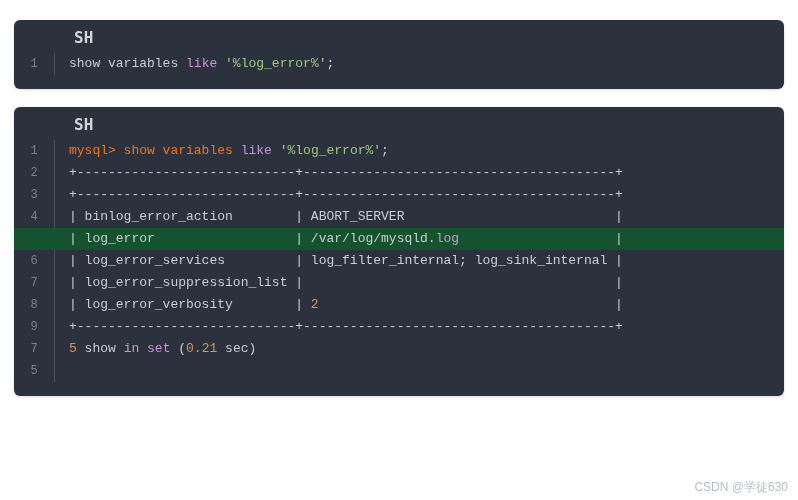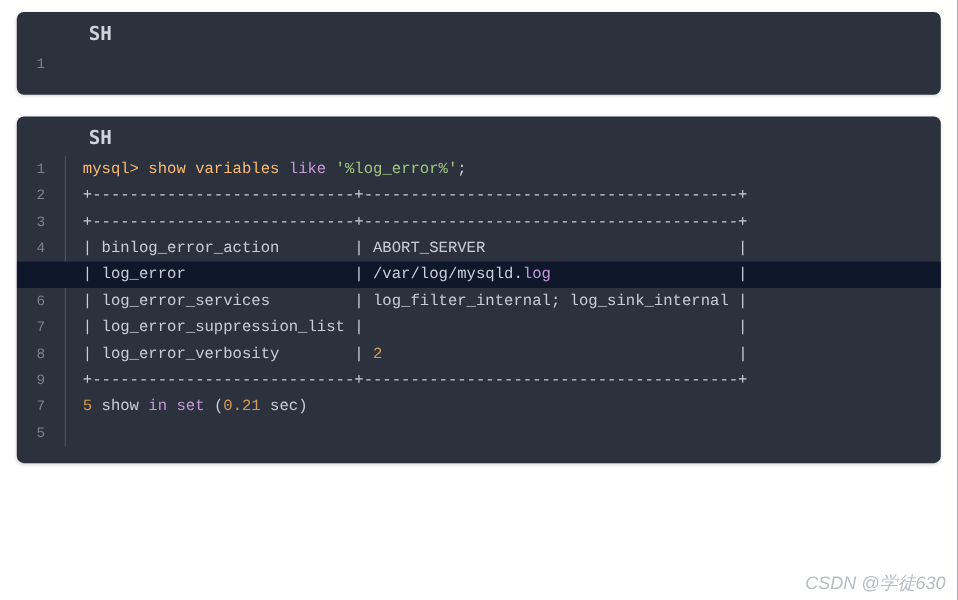--- a/index.html
+++ b/index.html
@@ -10,20 +10,21 @@
     font-size: 13px;
     width: 798px;
   }
   .code-block {
     background: #2b313d;
     border-radius: 6px;
     margin-bottom: 18px;
     overflow: hidden;
     box-shadow: 0 1px 3px rgba(0,0,0,0.15);
     position: relative;
+    margin-top: 10px;
   }
   .lang-label {
     color: #d0d4dc;
     font-weight: bold;
     font-size: 16px;
     padding: 8px 0 6px 60px;
     font-family: Consolas, monospace;
   }
   .code-body {
     display: flex;
@@ -46,49 +47,51 @@
     padding-left: 14px;
     flex: 1;
     color: #c8cdd8;
   }
   .line {
     height: 22px;
     line-height: 22px;
     white-space: pre;
   }
   .hl-line {
-    background: #0f172a;
+    background: #14532d;
     margin-left: -55px;
     padding-left: 55px;
     margin-right: -10px;
   }
   .tok-keyword { color: #c896d9; }
   .tok-string  { color: #a3c77e; }
   .tok-punct   { color: #c8cdd8; }
-  .tok-prompt  { color: #fdba74; }
+  .tok-prompt  { color: #f97316; }
   .tok-number  { color: #d49a54; }
   .watermark {
     position: absolute;
     right: 10px;
     bottom: 4px;
-    font-size: 15px;
+    font-size: 12px;
     color: #b6bcc7;
     font-family: sans-serif;
-    font-style: italic;
   }
 </style>
 </head>
 <body>
 
 <div id="root">
     <div class="code-block">
       <div class="lang-label">SH</div>
       <div class="code-body">
         <div class="gutter">
           <div class="ln">1</div>
+        </div>
+        <div class="lines">
+          <div class="line"><span class="tok-punct">show variables </span><span class="tok-keyword">like</span><span class="tok-punct"> </span><span class="tok-string">'%log_error%'</span><span class="tok-punct">;</span></div>
         </div>
       </div>
     </div>
     <div class="code-block">
       <div class="lang-label">SH</div>
       <div class="code-body">
         <div class="gutter">
           <div class="ln">1</div>
           <div class="ln">2</div>
           <div class="ln">3</div>

